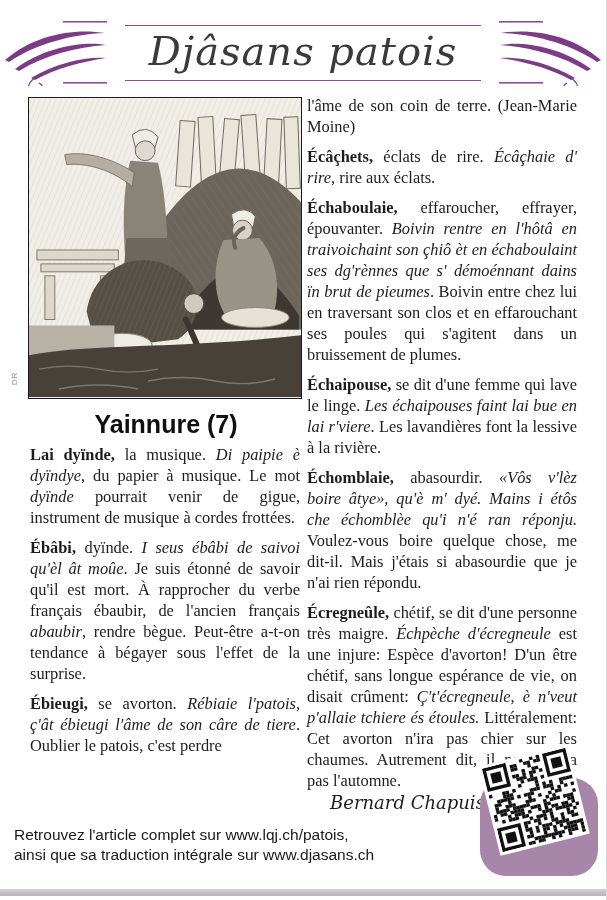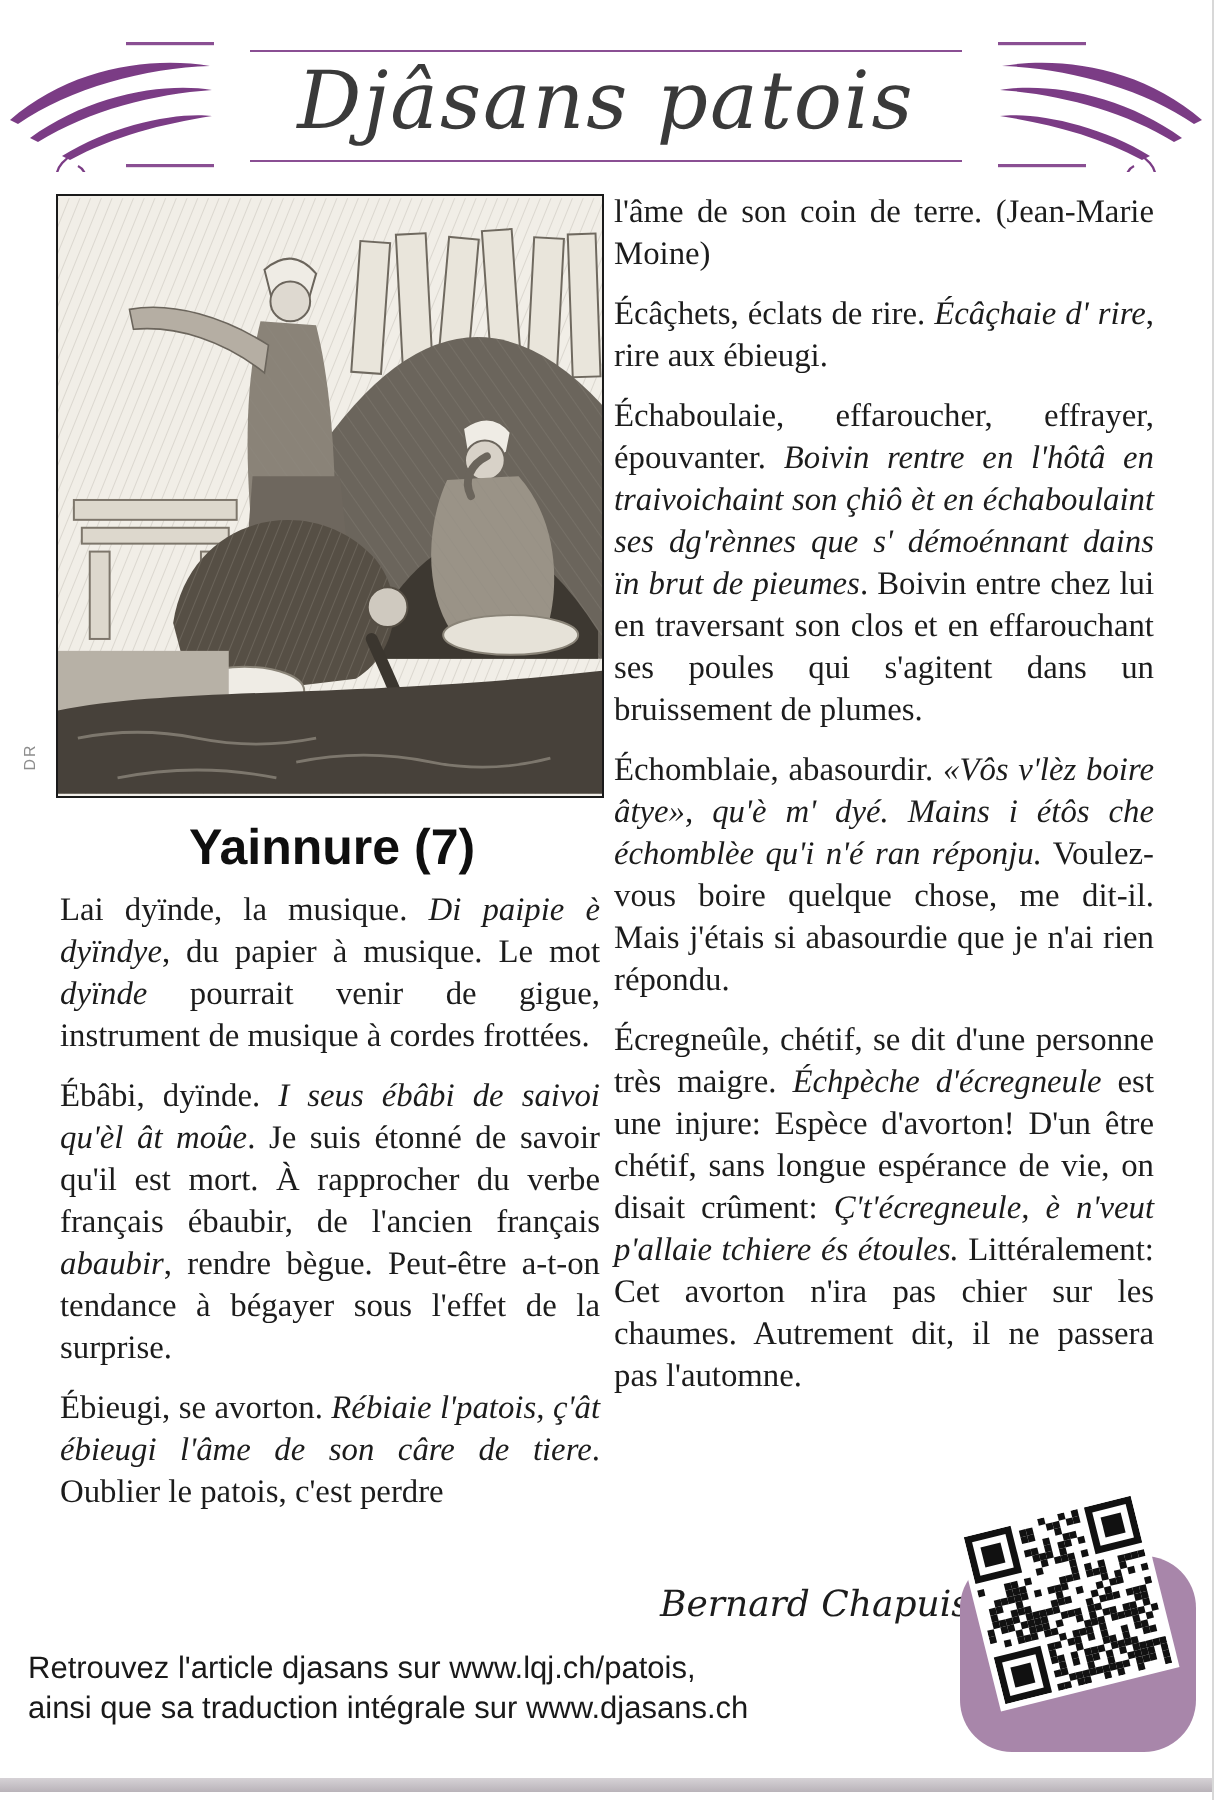--- a/index.html
+++ b/index.html
@@ -34,21 +34,21 @@
   }
   
   .article-title{
     position:absolute;left:29px;top:410px;width:274px;margin:0;text-align:center;
     font-family:"Liberation Sans", sans-serif;font-weight:bold;font-size:25px;color:#0f0f0f;
   }
   .col{position:absolute;width:270px;text-align:justify;font-size:16.4px;line-height:21px;}
   .col.left{left:30px;top:444px;}
   .col.right{left:307px;top:95px;}
   .col p{margin:0 0 9px 0;}
-  .col .b{font-weight:normal;}
+  .col .b{font-weight:bold;}
   .col .i{font-style:italic;}
   .signature{
     position:absolute;left:330px;top:792px;width:180px;
     font-style:italic;font-size:18px;color:#1c1c1c;font-family:"DejaVu Serif", serif;
   }
   
   .qr-wrap{position:absolute;left:476px;top:752px;width:128px;height:128px;}
   .qr-bg{
     position:absolute;left:4px;top:26px;width:118px;height:98px;
     border-radius:26px;background:#a886aa;
@@ -166,22 +166,23 @@
 
   <h2 class="article-title">Yainnure (7)</h2>
 
   <div class="col left">
       <p><span class="b">Lai dyïnde,</span><span> la musique. </span><span class="i">Di paipie è dyïndye</span><span>, du papier à musique. Le mot </span><span class="i">dyïnde</span><span> pourrait venir de gigue, instrument de musique à cordes frottées.</span></p>
       <p><span class="b">Ébâbi,</span><span> dyïnde. </span><span class="i">I seus ébâbi de saivoi qu'èl ât moûe</span><span>. Je suis étonné de savoir qu'il est mort. À rapprocher du verbe français ébaubir, de l'ancien français </span><span class="i">abaubir</span><span>, rendre bègue. Peut-être a-t-on tendance à bégayer sous l'effet de la surprise.</span></p>
       <p><span class="b">Ébieugi,</span><span> se avorton. </span><span class="i">Rébiaie l'patois, ç'ât ébieugi l'âme de son câre de tiere</span><span>. Oublier le patois, c'est perdre</span></p>
     </div>
   <div class="col right">
       <p><span>l'âme de son coin de terre. (Jean-Marie Moine)</span></p>
-      <p><span class="b">Écâçhets,</span><span> éclats de rire. </span><span class="i">Écâçhaie d' rire</span><span>, rire aux ébieugi.</span></p>
+      <p><span class="b">Écâçhets,</span><span> éclats de rire. </span><span class="i">Écâçhaie d' rire</span><span>, rire aux éclats.</span></p>
       <p><span class="b">Échaboulaie,</span><span> effaroucher, effrayer, épouvanter. </span><span class="i">Boivin rentre en l'hôtâ en traivoichaint son çhiô èt en échaboulaint ses dg'rènnes que s' démoénnant dains ïn brut de pieumes</span><span>. Boivin entre chez lui en traversant son clos et en effarouchant ses poules qui s'agitent dans un bruissement de plumes.</span></p>
+      <p><span class="b">Échaipouse,</span><span> se dit d'une femme qui lave le linge. </span><span class="i">Les échaipouses faint lai bue en lai r'viere</span><span>. Les lavandières font la lessive à la rivière.</span></p>
       <p><span class="b">Échomblaie,</span><span> abasourdir. </span><span class="i">«Vôs v'lèz boire âtye», qu'è m' dyé. Mains i étôs che échomblèe qu'i n'é ran réponju.</span><span> Voulez-vous boire quelque chose, me dit-il. Mais j'étais si abasourdie que je n'ai rien répondu.</span></p>
       <p><span class="b">Écregneûle,</span><span> chétif, se dit d'une personne très maigre. </span><span class="i">Échpèche d'écregneule</span><span> est une injure: Espèce d'avorton! D'un être chétif, sans longue espérance de vie, on disait crûment: </span><span class="i">Ç't'écregneule, è n'veut p'allaie tchiere és étoules.</span><span> Littéralement: Cet avorton n'ira pas chier sur les chaumes. Autrement dit, il ne passera pas l'automne.</span></p>
     </div>
 
   <div class="signature">Bernard Chapuis</div>
 
   <div class="qr-wrap">
     <div class="qr-bg"></div>
     <div class="qr">
         <svg id="qr-svg" viewBox="0 0 25 25">
@@ -409,18 +410,18 @@
           <rect x="19" y="1" width="5" height="5" fill="#fff"></rect>
           <rect x="20" y="2" width="3" height="3" fill="#111"></rect>
           <rect x="0" y="18" width="7" height="7" fill="#111"></rect>
           <rect x="1" y="19" width="5" height="5" fill="#fff"></rect>
           <rect x="2" y="20" width="3" height="3" fill="#111"></rect>
         </svg>
       </div>
   </div>
 
   <div class="footer">
-    <div>Retrouvez l'article djasans sur www.lqj.ch/patois,</div>
+    <div>Retrouvez l'article complet sur www.lqj.ch/patois,</div>
     <div>ainsi que sa traduction intégrale sur www.djasans.ch</div>
   </div>
 
   <div class="bottom-bar"></div>
 </div>
 
 </body></html>

